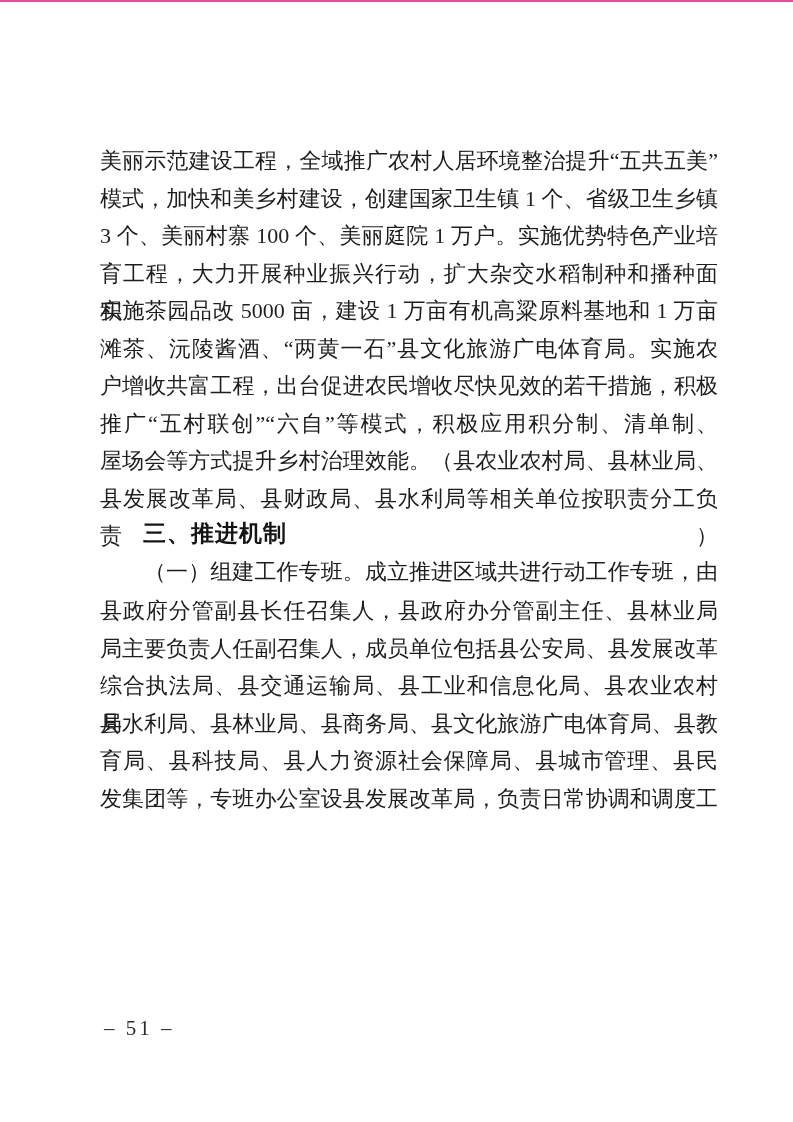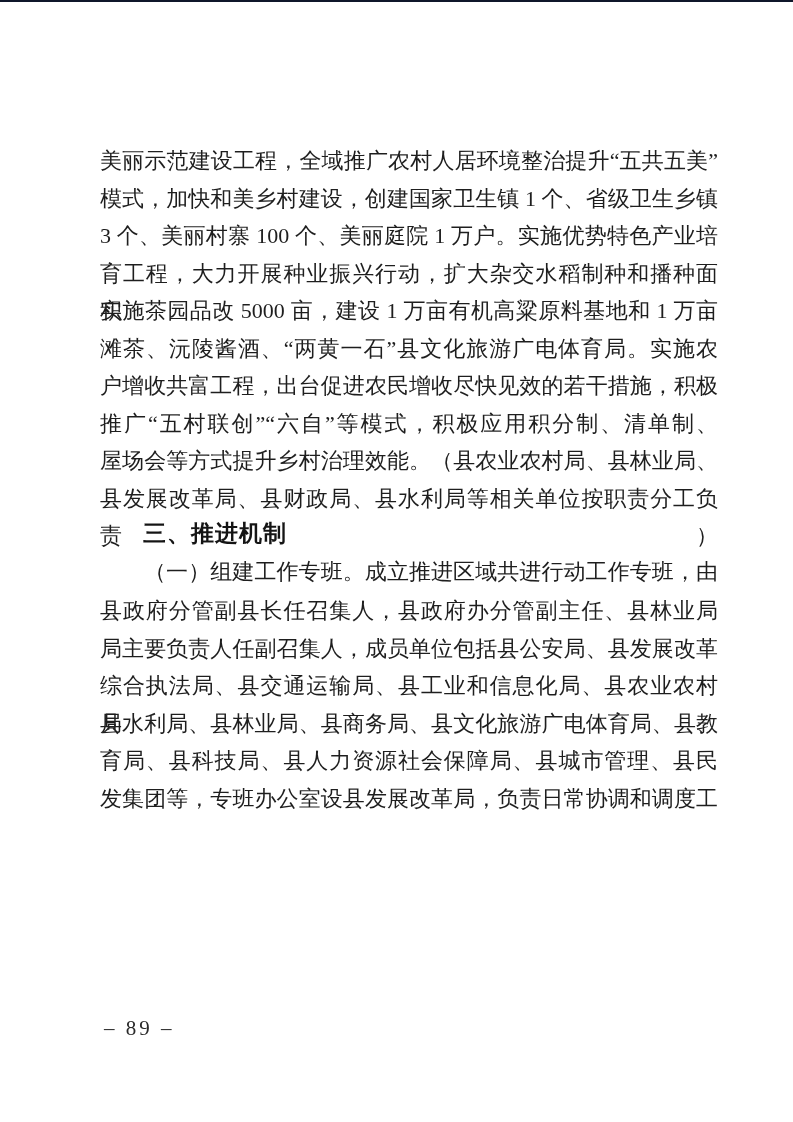--- a/index.html
+++ b/index.html
@@ -7,21 +7,21 @@
     padding: 0;
     background: #ffffff;
   }
   .page {
     position: relative;
     width: 793px;
     height: 1122px;
     background: #ffffff;
     overflow: hidden;
     box-sizing: border-box;
-    border-top: 2px solid #0f172a;
+    border-top: 2px solid #ec4899;
     font-family: "Liberation Serif", "DejaVu Serif", serif;
   }
   .text-block {
     position: absolute;
     left: 100px;
     top: 140px;
     width: 618px;
   }
   .doc-line {
     font-family: "Liberation Serif", "DejaVu Serif", serif;
@@ -79,14 +79,14 @@
     <div class="para">
         <div class="doc-line first-indent">（一）组建工作专班。成立推进区域共进行动工作专班，由</div>
         <div class="doc-line">县政府分管副县长任召集人，县政府办分管副主任、县林业局</div>
         <div class="doc-line">局主要负责人任副召集人，成员单位包括县公安局、县发展改革</div>
         <div class="doc-line">综合执法局、县交通运输局、县工业和信息化局、县农业农村局、</div>
         <div class="doc-line">县水利局、县林业局、县商务局、县文化旅游广电体育局、县教</div>
         <div class="doc-line">育局、县科技局、县人力资源社会保障局、县城市管理、县民</div>
         <div class="doc-line">发集团等，专班办公室设县发展改革局，负责日常协调和调度工</div>
       </div>
   </div>
-  <div class="page-number">– 89 –</div>
+  <div class="page-number">– 51 –</div>
 </div>
 
 </body></html>

